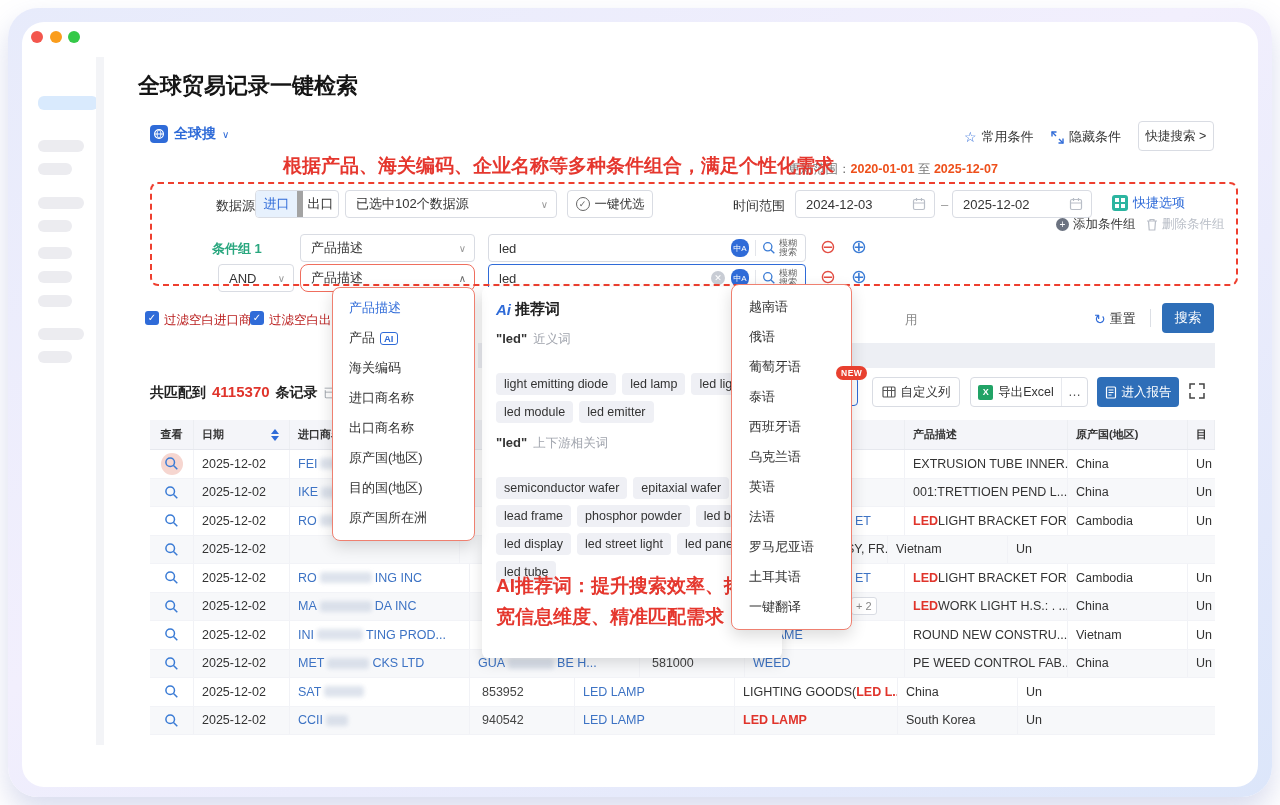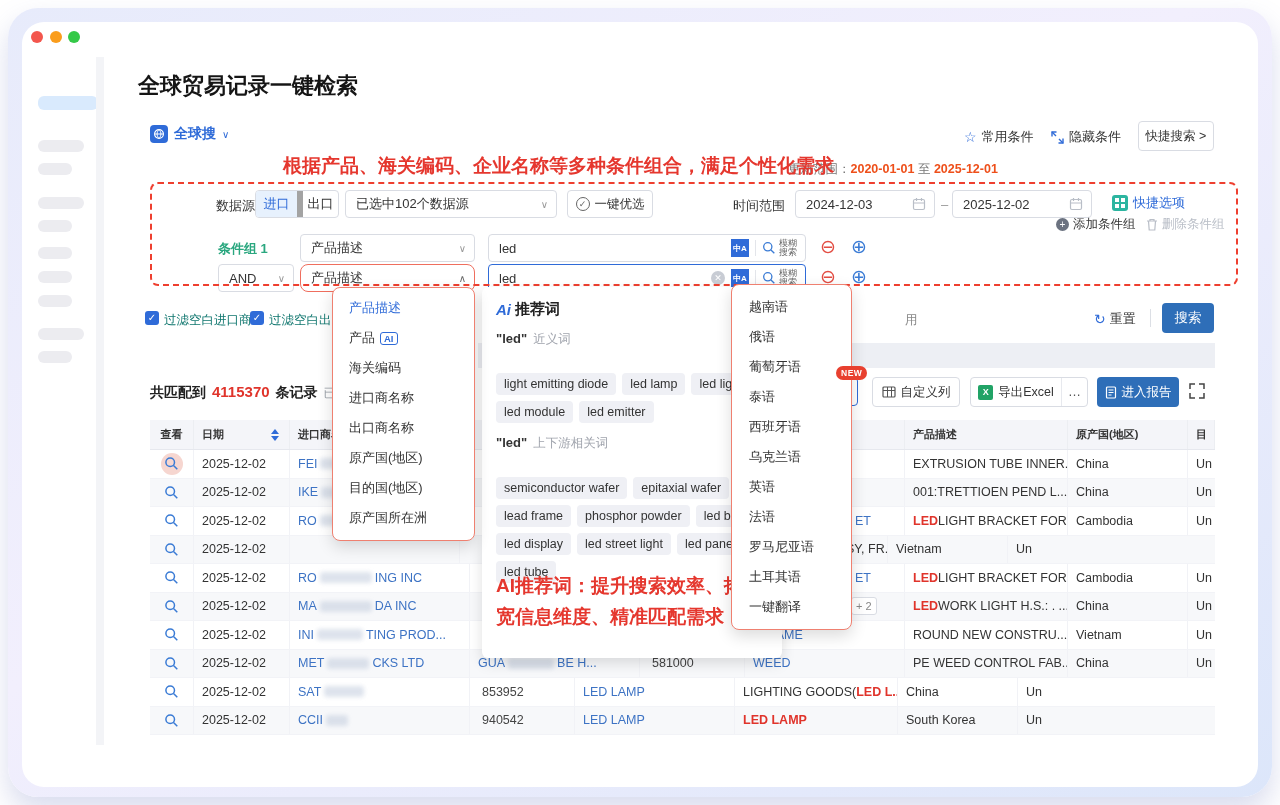--- a/index.html
+++ b/index.html
@@ -33,24 +33,24 @@
   .sel .tx{padding-left:10px;flex:1;white-space:nowrap;overflow:hidden;}
   .sel .cv{color:#999;font-size:10px;padding-right:8px;}
   .cal{margin-left:auto;margin-right:8px;}
   .opt-btn{position:absolute;left:567px;top:190px;width:86px;height:28px;border:1px solid #d9dce3;border-radius:4px;background:#fff;
     display:flex;align-items:center;justify-content:center;gap:5px;font-size:12.5px;color:#333;}
   .circ-chk{width:14px;height:14px;border:1.2px solid #666;border-radius:50%;font-size:9px;color:#666;display:flex;align-items:center;justify-content:center;}
   .qopt{position:absolute;left:1112px;top:194px;display:flex;align-items:center;gap:5px;font-size:13px;color:#2f6bd8;}
   .addg{position:absolute;left:1056px;top:216px;display:flex;align-items:center;gap:4px;font-size:12.5px;color:#333;}
   .plusc{width:13px;height:13px;border-radius:50%;background:#6b7280;color:#fff;font-size:10px;line-height:13px;text-align:center;}
   .delg{position:absolute;left:1146px;top:216px;display:flex;align-items:center;gap:4px;font-size:12.5px;color:#b9bec7;}
-  .grp{position:absolute;left:218px;top:240px;font-size:13px;font-weight:bold;color:#2aa77f;white-space:nowrap;}
+  .grp{position:absolute;left:212px;top:240px;font-size:13px;font-weight:bold;color:#2aa77f;white-space:nowrap;}
   .inp .led{padding-left:10px;flex:1;}
   .rclust{display:flex;align-items:center;gap:6px;padding-right:8px;}
-  .trans{width:18px;height:18px;background:#2f6bd8;border-radius:0;color:#fff;font-size:8px;font-weight:bold;display:flex;align-items:center;justify-content:center;}
+  .trans{width:18px;height:18px;background:#2f6bd8;border-radius:8px;color:#fff;font-size:8px;font-weight:normal;display:flex;align-items:center;justify-content:center;}
   .vd{width:1px;height:16px;background:#e3e5ea;}
   .fuzzy{display:flex;align-items:center;gap:3px;}
   .fz-tx{font-size:9px;line-height:9.5px;color:#666;}
   .clearx{width:14px;height:14px;border-radius:50%;background:#c8ccd4;color:#fff;font-size:9px;line-height:14px;text-align:center;}
   .opminus{position:absolute;font-size:19px;color:#e34d43;line-height:20px;}
   .opplus{position:absolute;font-size:19px;color:#3a7bd5;line-height:20px;}
   .dd{position:absolute;background:#fff;border:1.5px solid #ef8070;border-radius:8px;box-shadow:0 6px 16px rgba(0,0,0,.14);}
   .fdd{left:332px;top:287px;width:143px;height:254px;z-index:40;padding:5px 0;}
   .fdd-it{height:30px;display:flex;align-items:center;padding-left:16px;font-size:13px;color:#333;gap:5px;}
   .fdd-it.act{color:#2f6bd8;}
@@ -62,21 +62,21 @@
   .ai-head{display:flex;align-items:center;gap:4px;}
   .ai-logo{color:#2f6bd8;font-weight:bold;font-style:italic;font-size:15px;}
   .ai-ttl{font-weight:bold;font-size:15px;color:#222;}
   .ai-sec{margin-top:12px;font-size:12.5px;color:#a0a4ad;}
   .ai-sec b{color:#333;font-size:13px;margin-right:6px;}
   .tags{margin-top:25px;width:272px;display:flex;flex-wrap:wrap;gap:6px;}
   .tag{background:#eff0f5;border-radius:4px;padding:4px 8px;font-size:12.5px;color:#333;white-space:nowrap;}
   .ai-note{position:absolute;left:14px;top:250px;width:252px;font-size:19px;line-height:31px;z-index:5;}
   .note-tr{position:absolute;left:858px;top:300px;width:235px;font-size:21px;line-height:34px;z-index:50;}
   .cb{position:absolute;width:14px;height:14px;background:#2f6bd8;border-radius:3px;color:#fff;font-size:10px;line-height:14px;text-align:center;}
-  .cb-lb{position:absolute;font-size:12.5px;color:#0f766e;white-space:nowrap;}
+  .cb-lb{position:absolute;font-size:12.5px;color:#b91c1c;white-space:nowrap;}
   .frag{position:absolute;left:905px;top:312px;font-size:12.5px;color:#888;}
   .reset{position:absolute;left:1094px;top:310px;display:flex;align-items:center;gap:4px;font-size:13px;color:#333;}
   .ric{color:#2f6bd8;font-size:14px;}
   .vdiv2{position:absolute;left:1150px;top:309px;width:1px;height:18px;background:#dcdfe5;}
   .search-btn{position:absolute;left:1162px;top:303px;width:52px;height:30px;background:#2e6eb8;border-radius:4px;color:#fff;
     font-size:13.5px;display:flex;align-items:center;justify-content:center;}
   .strip{position:absolute;left:478px;top:343px;width:737px;height:25px;background:#edeff4;z-index:2;}
   .resline{position:absolute;left:150px;top:383px;display:flex;align-items:baseline;gap:6px;z-index:3;white-space:nowrap;}
   .res-b{font-size:14px;font-weight:bold;color:#222;}
   .res-n{font-size:15px;font-weight:bold;color:#e0342b;}
@@ -159,21 +159,21 @@
       </svg>
     <span>隐藏条件</span>
   </div>
   <div class="quick-btn">快捷搜索 &gt;</div>
 
   <div class="dashed"></div>
 
   <div class="upd">
     <span>更新范围：</span><b>2020-01-01</b>
     <span>至</span>
-    <b>2025-12-01</b>
+    <b>2025-12-07</b>
   </div>
 
   <div class="flabel" style="left:216px;top:197px">数据源</div>
   <div class="toggle">
     <div class="tab on">进口</div>
     <div class="tab" style="border-left:6px solid #a3a3a3">出口</div>
   </div>
   <div class="sel" style="left:345px;top:190px;width:212px">
     <span class="tx">已选中102个数据源</span>
     <span class="cv">∨</span>

